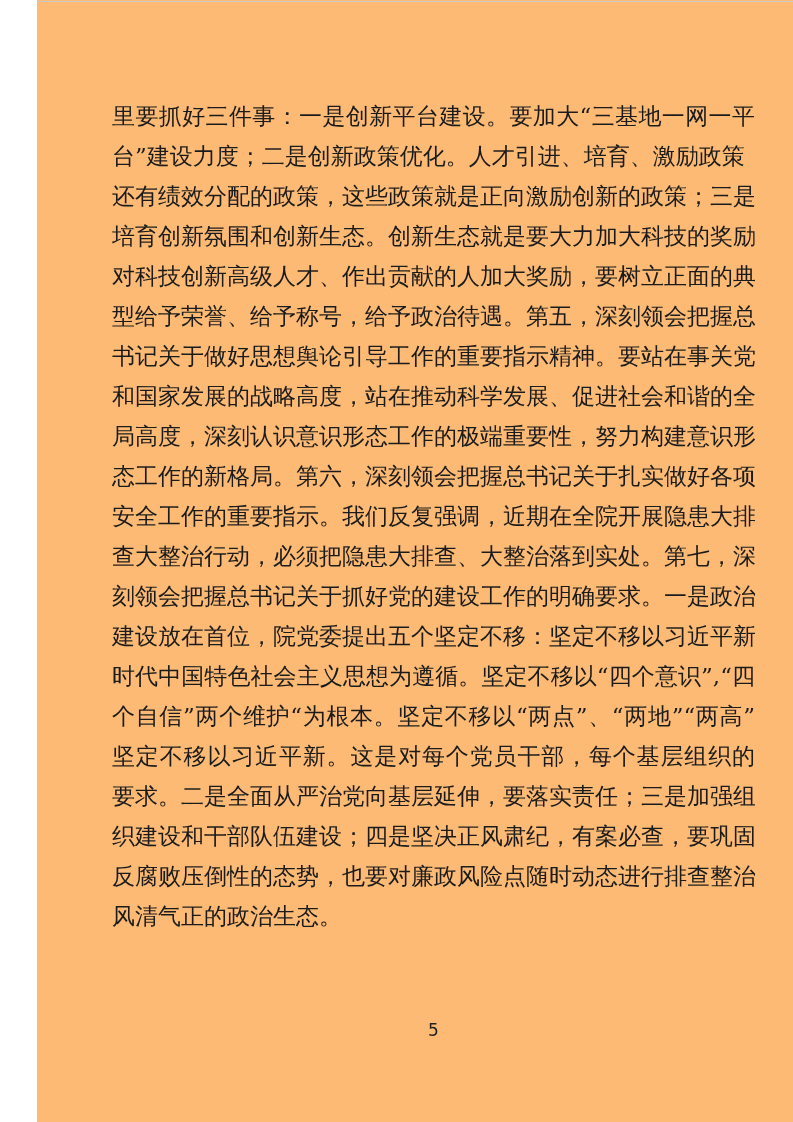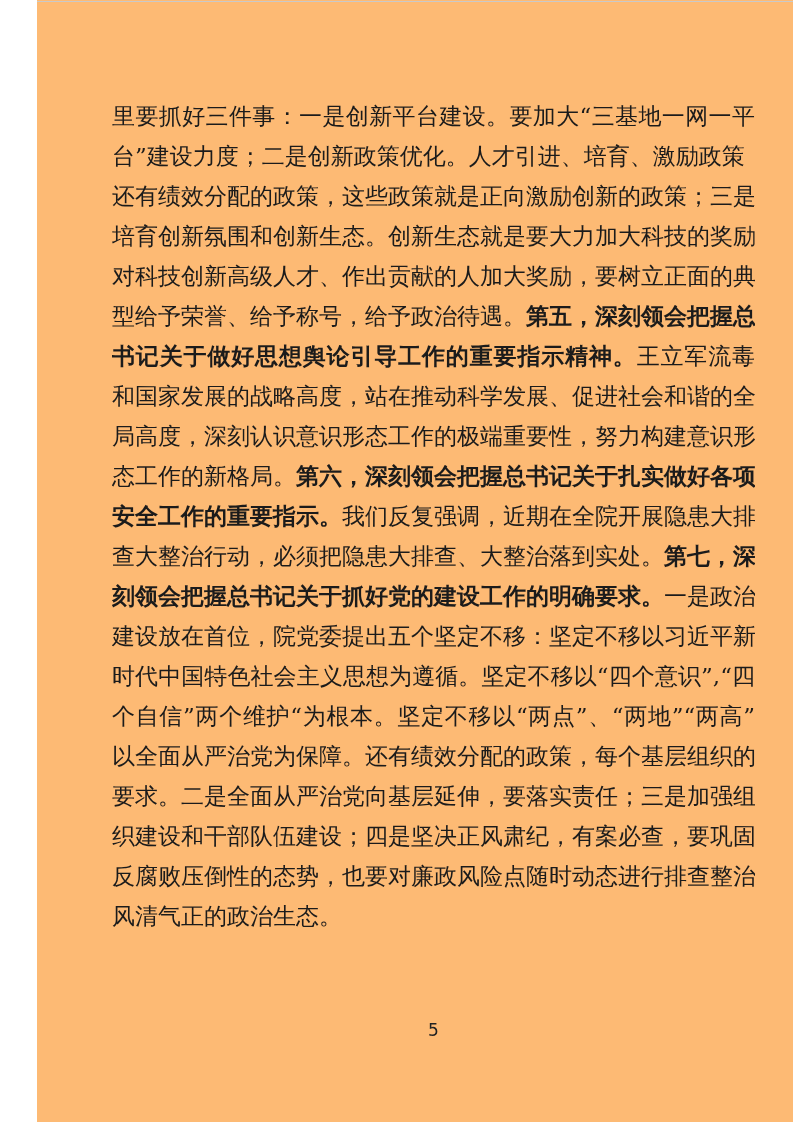--- a/index.html
+++ b/index.html
@@ -42,21 +42,21 @@
     white-space: nowrap;
   }
   .text-line:last-child {
     text-align: center;
     text-align-last: left;
   }
   .seg {
     font-weight: normal;
   }
   .seg.bold {
-    font-weight: bold;
+    font-weight: normal;
     font-family: "DejaVu Sans", "Liberation Sans", sans-serif;
   }
   .page-number {
     position: absolute;
     top: 1020px;
     left: 0;
     width: 100%;
     text-align: center;
     font-size: 17px;
     color: #222222;
@@ -68,30 +68,30 @@
 
 <div class="page">
   <div class="top-edge-line"></div>
   <div class="text-block">
       <div class="text-line"><span class="seg">里要抓好三件事：一是创新平台建设。要加大“三基地一网一平</span></div>
       <div class="text-line"><span class="seg">台”建设力度；二是创新政策优化。人才引进、培育、激励政策，</span></div>
       <div class="text-line"><span class="seg">还有绩效分配的政策，这些政策就是正向激励创新的政策；三是</span></div>
       <div class="text-line"><span class="seg">培育创新氛围和创新生态。创新生态就是要大力加大科技的奖励，</span></div>
       <div class="text-line"><span class="seg">对科技创新高级人才、作出贡献的人加大奖励，要树立正面的典</span></div>
       <div class="text-line"><span class="seg">型给予荣誉、给予称号，给予政治待遇。</span><span class="seg bold">第五，深刻领会把握总</span></div>
-      <div class="text-line"><span class="seg bold">书记关于做好思想舆论引导工作的重要指示精神。</span><span class="seg">王立军流毒</span></div>
+      <div class="text-line"><span class="seg bold">书记关于做好思想舆论引导工作的重要指示精神。</span><span class="seg">要站在事关党</span></div>
       <div class="text-line"><span class="seg">和国家发展的战略高度，站在推动科学发展、促进社会和谐的全</span></div>
       <div class="text-line"><span class="seg">局高度，深刻认识意识形态工作的极端重要性，努力构建意识形</span></div>
       <div class="text-line"><span class="seg">态工作的新格局。</span><span class="seg bold">第六，深刻领会把握总书记关于扎实做好各项</span></div>
       <div class="text-line"><span class="seg bold">安全工作的重要指示。</span><span class="seg">我们反复强调，近期在全院开展隐患大排</span></div>
       <div class="text-line"><span class="seg">查大整治行动，必须把隐患大排查、大整治落到实处。</span><span class="seg bold">第七，深</span></div>
       <div class="text-line"><span class="seg bold">刻领会把握总书记关于抓好党的建设工作的明确要求。</span><span class="seg">一是政治</span></div>
       <div class="text-line"><span class="seg">建设放在首位，院党委提出五个坚定不移：坚定不移以习近平新</span></div>
       <div class="text-line"><span class="seg">时代中国特色社会主义思想为遵循。坚定不移以“四个意识”,“四</span></div>
       <div class="text-line"><span class="seg">个自信”两个维护“为根本。坚定不移以“两点”、“两地”“两高”</span></div>
-      <div class="text-line"><span class="seg">以全面从严治党为保障。还有绩效分配的政策，每个基层组织的</span></div>
+      <div class="text-line"><span class="seg">坚定不移以习近平新。这是对每个党员干部，每个基层组织的</span></div>
       <div class="text-line"><span class="seg">要求。二是全面从严治党向基层延伸，要落实责任；三是加强组</span></div>
       <div class="text-line"><span class="seg">织建设和干部队伍建设；四是坚决正风肃纪，有案必查，要巩固</span></div>
       <div class="text-line"><span class="seg">反腐败压倒性的态势，也要对廉政风险点随时动态进行排查整治，</span></div>
       <div class="text-line"><span class="seg">风清气正的政治生态。</span></div>
     </div>
   <div class="page-number">5</div>
 </div>
 
 </body></html>

